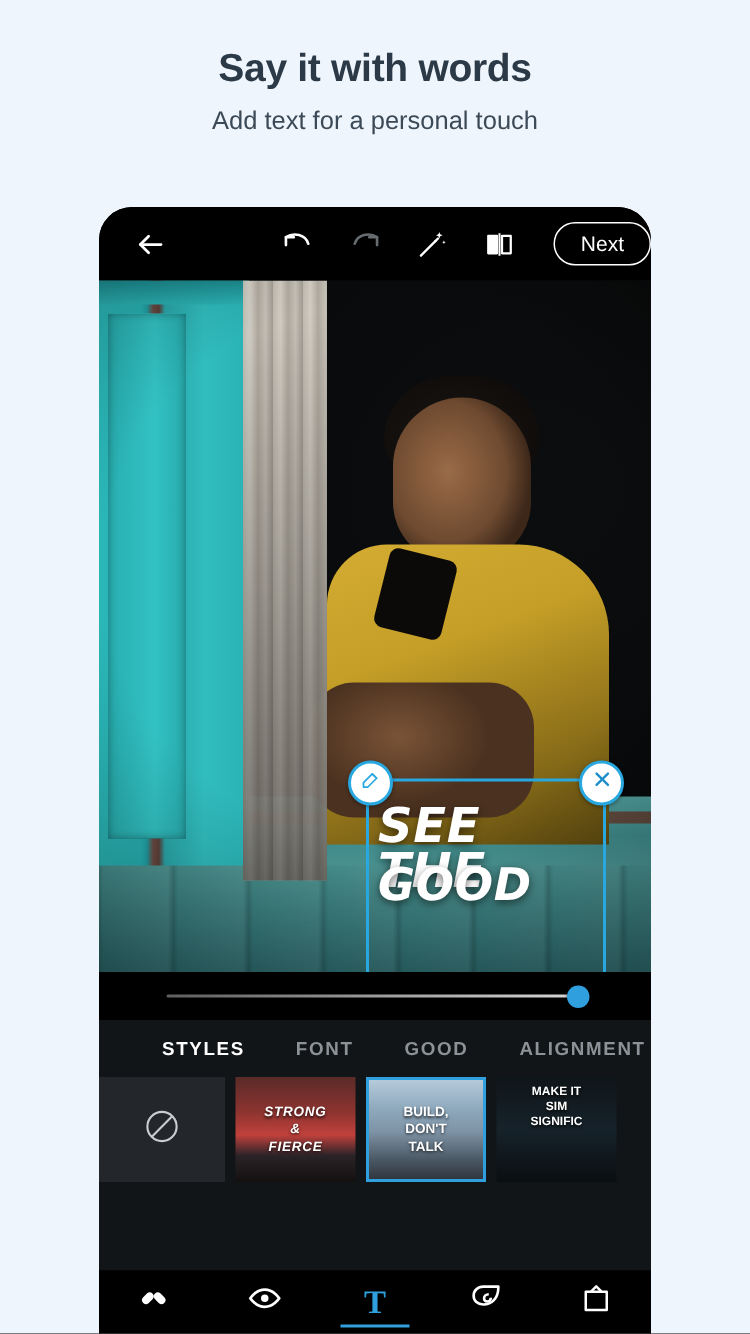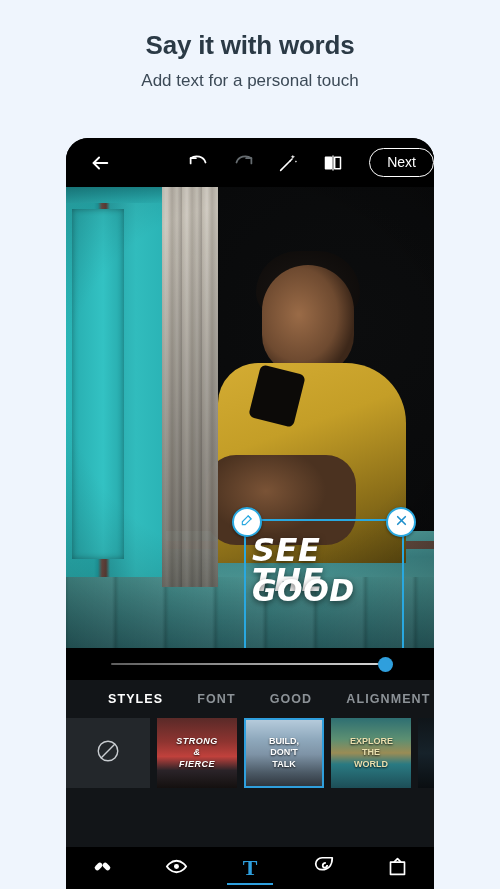--- a/index.html
+++ b/index.html
@@ -321,24 +321,20 @@
         </span>
       </div>
       <div class="thumb th1">
         <div class="th-label" style="white-space:pre-line;">STRONG &amp;
 FIERCE</div>
       </div>
       <div class="thumb th2 selected">
         <div class="th-label" style="white-space:pre-line;">BUILD,
 DON'T TALK</div>
       </div>
-      <div class="thumb th3">
-        <div class="th-label" style="white-space:pre-line;">EXPLORE
-THE WORLD</div>
-      </div>
       <div class="thumb th4">
         <div class="th-label" style="white-space:pre-line;">MAKE IT SIM
 SIGNIFIC</div>
       </div>
     </div>
   </div>
 
   <div class="bottomnav">
     <div class="nav-item">
       <span>

